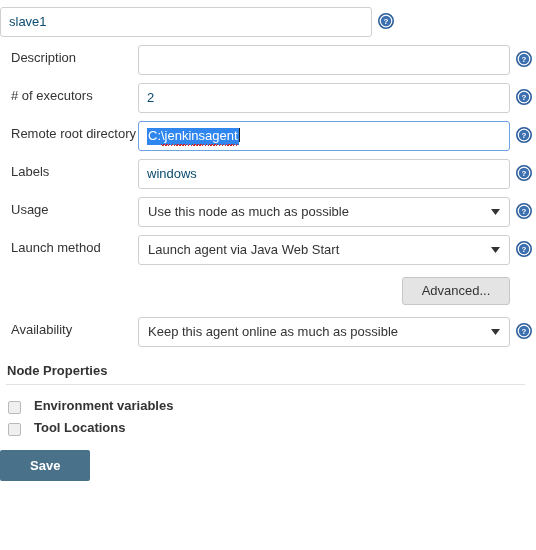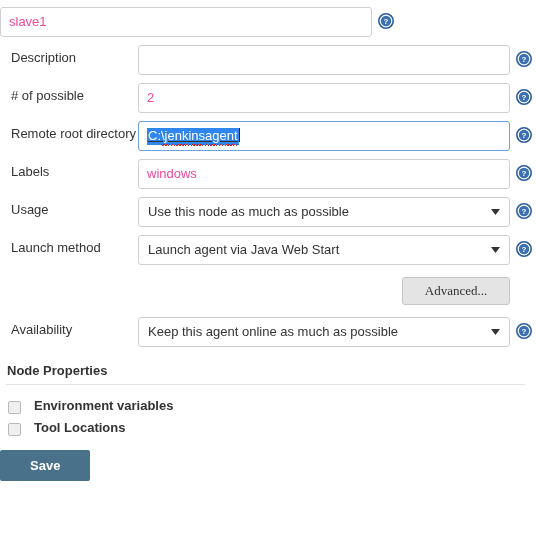--- a/index.html
+++ b/index.html
@@ -91,25 +91,24 @@
     border: 1px solid #cfcfcf;
     border-radius: 3px;
     background: #ffffff;
     display: flex;
     align-items: center;
     padding: 0 8px;
     overflow: hidden;
   }
   .txt-static.focused {
     border: 1px solid #6aa3e0;
-    text-decoration: underline;
   }
   .plain-val {
     font-size: 13px;
-    color: #ec4899;
+    color: #0c4a6e;
     line-height: 16px;
   }
 
   
   .sel {
     width: 372px;
     height: 30px;
     border: 1px solid #cfcfcf;
     border-radius: 3px;
     background: #ffffff;
@@ -150,21 +149,21 @@
     padding-top: 12px;
     padding-bottom: 8px;
   }
   .adv-spacer { flex: 1 1 auto; }
   .adv-btn {
     width: 108px;
     height: 28px;
     background: #e4e4e4;
     border: 1px solid #c6c6c6;
     border-radius: 3px;
-    font-family: Liberation Serif, serif;
+    font-family: Liberation Sans, sans-serif;
     font-size: 13px;
     color: #333333;
     cursor: pointer;
     margin-right: 26px;
     line-height: 26px;
     text-align: center;
     padding: 0;
   }
 
   
@@ -269,21 +268,21 @@
           <circle cx="8" cy="8" r="5.2" fill="#3b6fb0"></circle>
           <text x="8" y="11.4" text-anchor="middle" font-family="Liberation Sans, sans-serif" font-size="8" font-weight="bold" fill="#ffffff">?</text>
         </svg>
       </span>
     </div>
   </div>
 
   <div class="gap-sm"></div>
 
   <div class="row">
-    <div class="label-cell"># of possible</div>
+    <div class="label-cell"># of executors</div>
     <div class="field-cell">
       <div class="txt-static">
         <span class="plain-val">2</span>
       </div>
     </div>
     <div class="help-cell">
       <span class="help-icon">
         <svg width="16" height="16" viewBox="0 0 16 16" aria-hidden="true">
           <circle cx="8" cy="8" r="7.2" fill="#ffffff" stroke="#2b5d9b" stroke-width="1.6"></circle>
           <circle cx="8" cy="8" r="5.2" fill="#3b6fb0"></circle>

